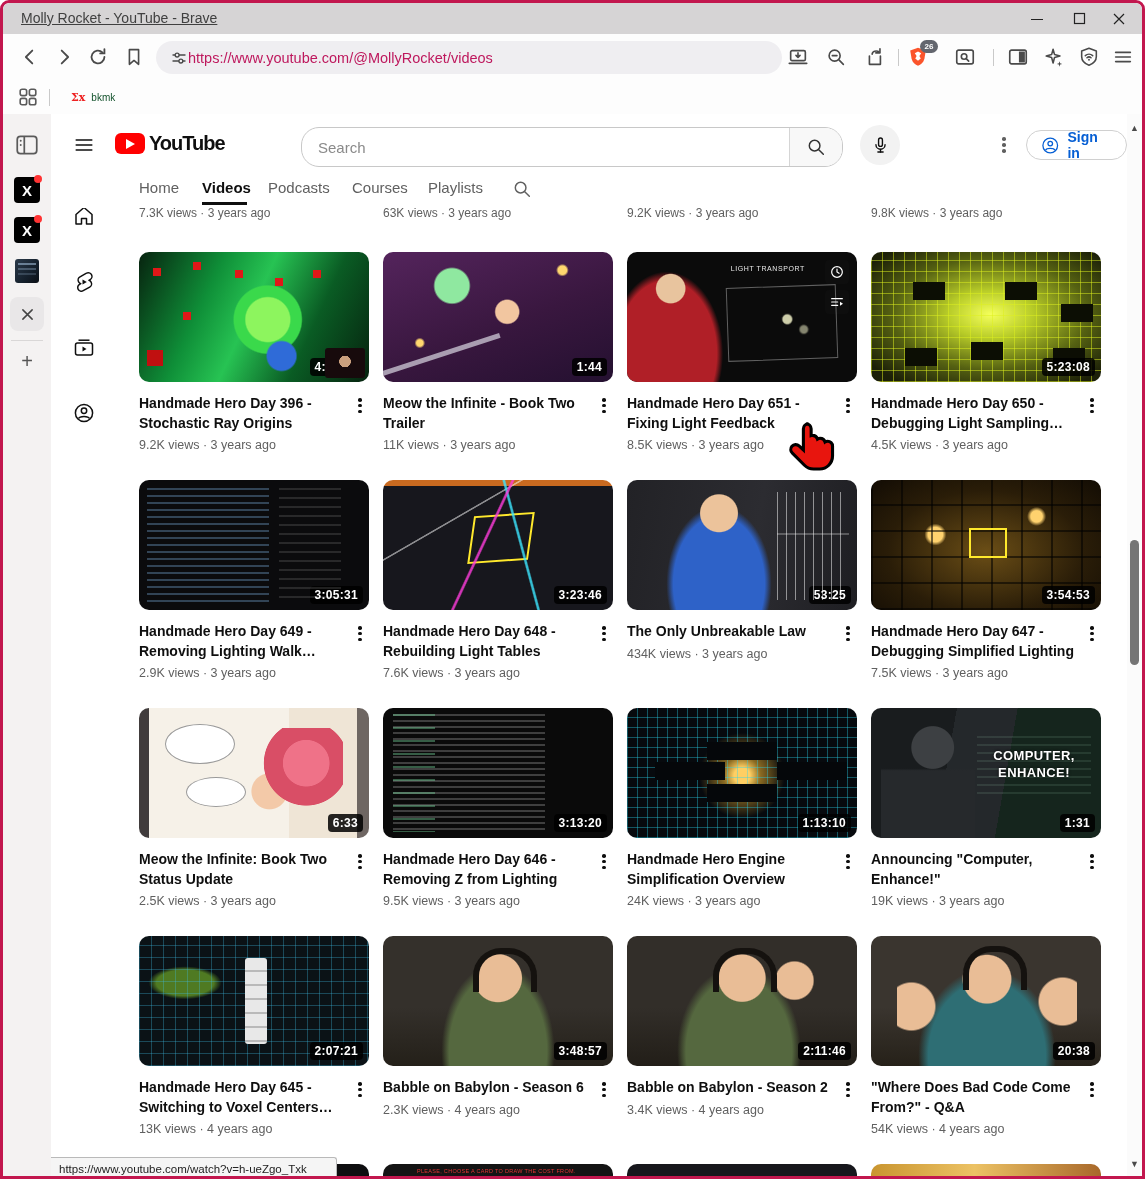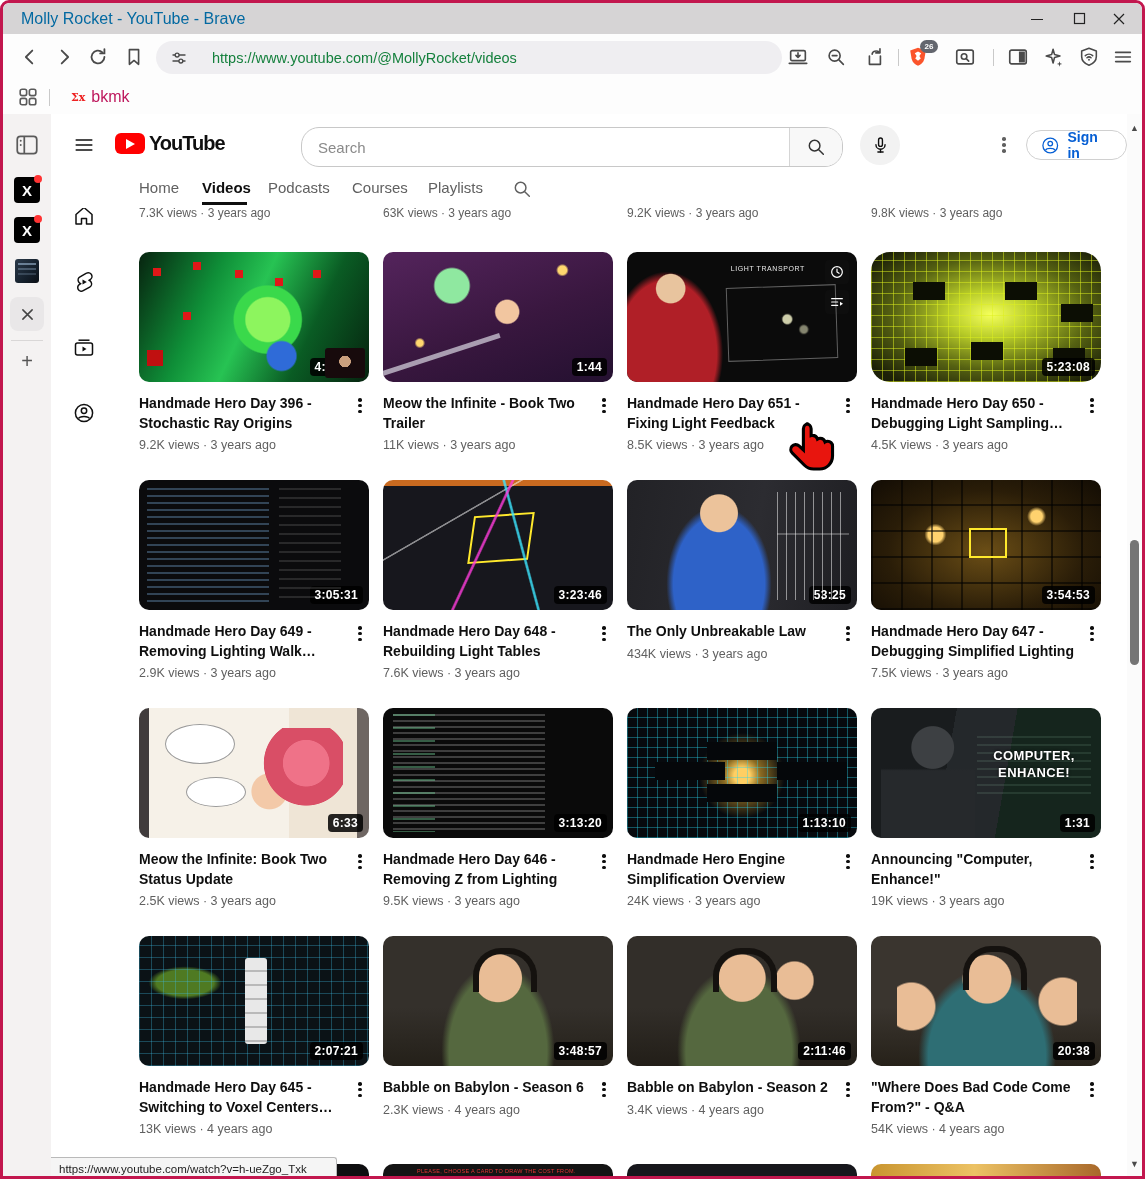--- a/index.html
+++ b/index.html
@@ -1,34 +1,34 @@
 <!DOCTYPE html>
 <html><head>
 <meta charset="utf-8">
 <style>
   html,body{margin:0;padding:0;background:#fff;font-family:"Liberation Sans",sans-serif;}
   .win{position:relative;width:1145px;height:1179px;box-sizing:border-box;border:3px solid #c2174e;border-radius:9px 9px 0 0;overflow:hidden;background:#fdfdfd;}
   
   .titlebar{position:absolute;left:0;top:0;right:0;height:31px;background:#d6d4d5;border-radius:6px 6px 0 0;}
-  .title-text{position:absolute;left:18px;top:0;line-height:31px;font-size:16px;color:#0369a1;}
+  .title-text{position:absolute;left:18px;top:0;line-height:31px;font-size:14px;color:#404040;text-decoration:underline;}
   .win-ctrl{position:absolute;top:0;width:42px;height:31px;display:flex;align-items:center;justify-content:center;color:#222;}
   .wc-min{right:84px}.wc-max{right:42px}.wc-close{right:2px}
   
   .toolbar{position:absolute;left:0;top:31px;right:0;height:46px;background:#fdfdfd;}
   .tool-ico{position:absolute;top:12px;width:22px;height:22px;}
   .sep-v{position:absolute;top:15px;width:1px;height:17px;background:#c9c9c9;}
   .urlbar{position:absolute;left:153px;top:7px;width:626px;height:33px;background:#efeef1;border-radius:17px;display:flex;align-items:center;}
   .urlbar .tune{margin-left:14px;width:18px;height:18px;flex:0 0 auto;}
-  .url-text{margin-left:24px;font-size:14.5px;color:#15803d;white-space:nowrap;}
+  .url-text{margin-left:0;font-size:14.5px;color:#be185d;white-space:nowrap;}
   .shield-badge{position:absolute;left:13px;top:-6px;min-width:14px;height:13px;background:#63666e;border-radius:8px;color:#fff;font-size:8px;font-weight:bold;line-height:13px;text-align:center;padding:0 2px;}
   
   .bookbar{position:absolute;left:0;top:77px;right:0;height:34px;background:#fdfdfd;}
   .bm-item{position:absolute;left:62px;top:5px;height:24px;display:flex;align-items:center;gap:6px;padding:0 6px;border-radius:5px;}
   .sigma{color:#e22;font-weight:bold;font-size:11px;font-family:"DejaVu Serif",serif;}
-  .bm-label{font-size:16px;color:#be185d;}
+  .bm-label{font-size:10px;color:#14532d;}
   
   .side{position:absolute;left:0;top:111px;width:48px;bottom:0;background:#f4f2f2;}
   .side-item{position:absolute;left:11px;width:26px;height:26px;}
   .xtile{background:#000;border-radius:4px;color:#fff;font-weight:bold;font-size:15px;display:flex;align-items:center;justify-content:center;position:absolute;left:11px;width:26px;height:26px;}
   .xdot{position:absolute;right:-2px;top:-2px;width:8px;height:8px;border-radius:50%;background:#f33;}
   .fav3{background:linear-gradient(130deg,#2b3a4a 0%,#15202c 60%,#0b0f14 100%);border-radius:3px;position:absolute;left:12px;width:24px;height:24px;overflow:hidden;}
   .fav3:before{content:"";position:absolute;left:3px;top:4px;width:18px;height:2px;background:rgba(180,210,240,.5);box-shadow:0 5px 0 rgba(180,210,240,.3),0 10px 0 rgba(180,210,240,.2);}
   .closetile{position:absolute;left:7px;width:34px;height:34px;background:#e9e7e8;border-radius:8px;display:flex;align-items:center;justify-content:center;color:#444;font-size:15px;}
   .side-div{position:absolute;left:8px;width:32px;height:1px;background:#d9d7d7;}
   .plus{position:absolute;left:11px;width:26px;height:26px;display:flex;align-items:center;justify-content:center;color:#555;font-size:20px;font-weight:400;}
@@ -87,21 +87,21 @@
   
   .t1{background:radial-gradient(circle at 62% 80%,#2f6bd8 0 8%,transparent 9%),radial-gradient(circle at 56% 52%,#8df55e 0 15%,#3ad94b 16% 23%,transparent 24%),linear-gradient(115deg,#07230f 0%,#0f8f38 30%,#27c353 48%,#0a5c24 72%,#06230f 100%);}
   .t1:before{content:"";position:absolute;left:14px;top:16px;width:8px;height:8px;background:#e01818;box-shadow:40px -6px 0 #e01818,82px 2px 0 #e01818,122px 10px 0 #e01818,160px 2px 0 #e01818,30px 44px 0 #e01818,-2px 86px 0 4px #c01010;}
   .t1:after{content:"";position:absolute;right:4px;bottom:4px;width:40px;height:30px;border-radius:3px;background:radial-gradient(circle at 50% 45%,#caa07e 0 22%,transparent 23%),#170a0c;}
   .t2{background:radial-gradient(circle at 30% 26%,#8fe8a0 0 9%,transparent 10%),radial-gradient(circle at 54% 46%,#f2c6a0 0 8%,transparent 9%),radial-gradient(circle at 78% 14%,#ffd76e 0 2%,transparent 3%),radial-gradient(circle at 16% 70%,#ffd76e 0 1.5%,transparent 2.5%),linear-gradient(160deg,#54245c 0%,#39173f 55%,#241030 100%);}
   .t2:before{content:"";position:absolute;left:-10px;bottom:24px;width:130px;height:5px;background:rgba(230,230,240,.65);transform:rotate(-18deg);}
   .t3{background:#0b0b0b;}
   .t3:before{content:"";position:absolute;left:0;top:8px;width:45%;height:100%;background:radial-gradient(circle at 42% 22%,#e8c49e 0 12%,transparent 13%),radial-gradient(ellipse at 38% 72%,#b01f27 0 55%,transparent 62%);}
   .t3:after{content:"";position:absolute;right:20px;top:34px;width:108px;height:72px;border:1px solid rgba(255,255,255,.35);transform:rotate(-2deg);background:radial-gradient(circle at 55% 45%,rgba(255,255,210,.8) 0 6%,transparent 8%),radial-gradient(circle at 70% 60%,rgba(255,255,210,.5) 0 4%,transparent 6%);}
   .t3 .thumb-text{display:block;top:13px;right:52px;color:#e8e8e8;font-size:7px;letter-spacing:.6px;}
-  .t4{background:repeating-linear-gradient(0deg,rgba(222,240,30,.5) 0 1px,transparent 1px 11px),repeating-linear-gradient(90deg,rgba(222,240,30,.5) 0 1px,transparent 1px 11px),radial-gradient(ellipse at 52% 48%,#f4ff5a 0%,#b8cc28 25%,#556112 58%,#1c2008 88%);border-radius:19px;}
+  .t4{background:repeating-linear-gradient(0deg,rgba(222,240,30,.5) 0 1px,transparent 1px 11px),repeating-linear-gradient(90deg,rgba(222,240,30,.5) 0 1px,transparent 1px 11px),radial-gradient(ellipse at 52% 48%,#f4ff5a 0%,#b8cc28 25%,#556112 58%,#1c2008 88%);}
   .t4:before{content:"";position:absolute;left:42px;top:30px;width:32px;height:18px;background:#0c0e04;box-shadow:92px 0 0 #0c0e04,148px 22px 0 #0c0e04,58px 60px 0 #0c0e04,140px 66px 0 #0c0e04,-8px 66px 0 #0c0e04;}
   .t5{background:#0b0b0d;}
   .t5:before{content:"";position:absolute;left:8px;top:8px;width:122px;height:114px;background:repeating-linear-gradient(180deg,rgba(140,200,255,.30) 0 2px,transparent 2px 7px);}
   .t5:after{content:"";position:absolute;right:28px;top:8px;width:62px;height:114px;background:repeating-linear-gradient(180deg,rgba(255,255,255,.12) 0 2px,transparent 2px 9px);}
   .t6{background:linear-gradient(180deg,#c96a20 0 6px,#17171d 6px);}
   .t6:before{content:"";position:absolute;left:88px;top:34px;width:56px;height:44px;border:2px solid #ffe92c;transform:skewX(-12deg) rotate(-4deg);}
   .t6:after{content:"";position:absolute;inset:0;background:linear-gradient(115deg,transparent 44%,rgba(255,60,220,.8) 44.5% 45%,transparent 45.5%),linear-gradient(75deg,transparent 58%,rgba(60,230,255,.8) 58.5% 59%,transparent 59.5%),linear-gradient(150deg,transparent 30%,rgba(255,255,255,.5) 30.3% 30.7%,transparent 31%);}
   .t7{background:linear-gradient(100deg,#222226 0%,#2c2c31 55%,#1e1e22 100%);}
   .t7:before{content:"";position:absolute;left:30px;top:12px;width:124px;height:118px;background:radial-gradient(circle at 50% 18%,#ecc39b 0 16%,transparent 17%),radial-gradient(ellipse at 50% 78%,#2e62c8 0 52%,transparent 60%);}
   .t7:after{content:"";position:absolute;right:8px;top:12px;width:72px;height:108px;background:repeating-linear-gradient(90deg,rgba(255,255,255,.5) 0 1px,transparent 1px 9px),linear-gradient(180deg,transparent 38%,rgba(255,255,255,.25) 38% 40%,transparent 40%);}

